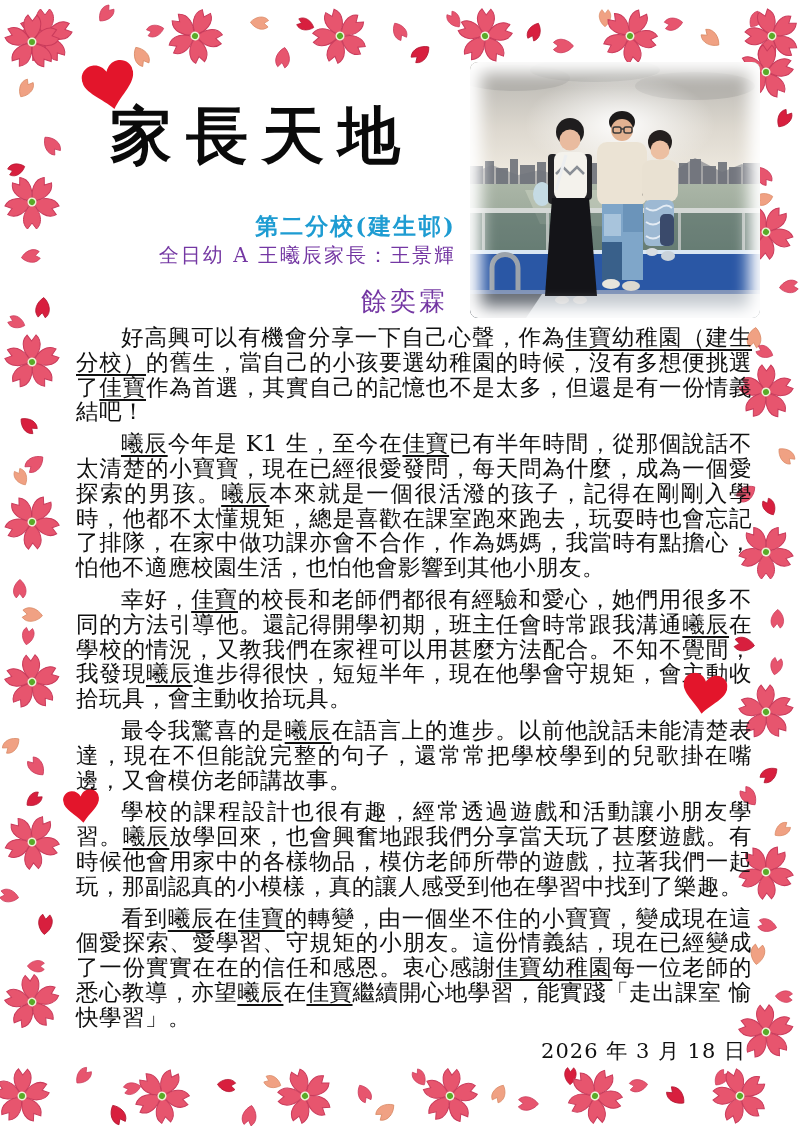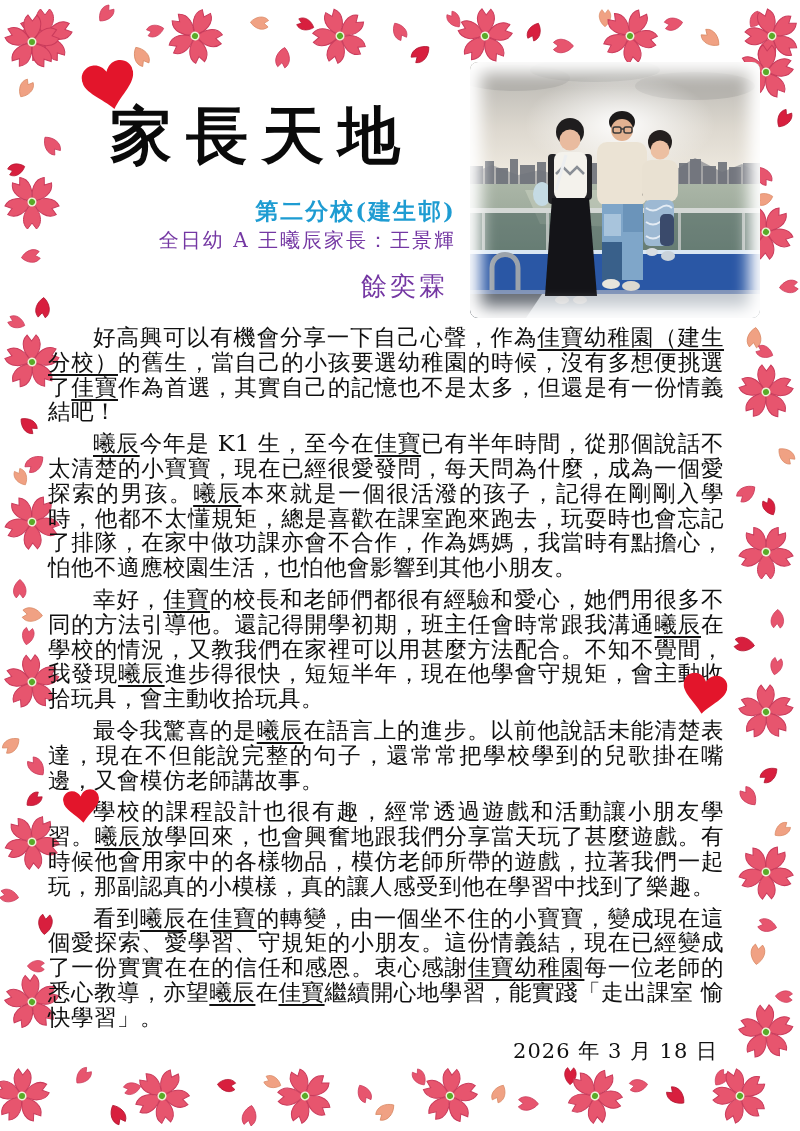--- a/index.html
+++ b/index.html
@@ -4,31 +4,31 @@
 <style>
   html,body{margin:0;padding:0;background:#ffffff;}
   body{width:800px;height:1131px;position:relative;font-family:"DejaVu Serif",serif;}
   .page{position:absolute;inset:0;overflow:hidden;background:#ffffff;}
   #border-svg{position:absolute;left:0;top:0;z-index:0;pointer-events:none;}
   .content{position:absolute;inset:0;z-index:1;}
 
   .title{position:absolute;left:110px;top:94px;font-size:62px;font-weight:bold;
          letter-spacing:14px;color:#0a0a0a;white-space:nowrap;}
 
-  .header-lines{position:absolute;left:64px;top:196px;width:392px;text-align:right;}
+  .header-lines{position:absolute;left:64px;top:211px;width:392px;text-align:right;}
   .branch{color:#1e9cd2;font-weight:bold;font-size:23px;letter-spacing:2px;}
   .byline{color:#7437a3;font-size:20px;margin-top:0;letter-spacing:2px;}
   .byline2{color:#7437a3;font-size:26px;margin-top:15px;padding-right:8px;letter-spacing:3px;}
 
   .photo{position:absolute;left:470px;top:62px;width:290px;height:256px;
          border-radius:8px;overflow:hidden;background:#e8e6e0;}
   .photo::after{content:"";position:absolute;inset:0;border-radius:8px;
          box-shadow:inset 0 0 16px 11px #ffffff;}
 
-  .body-text{position:absolute;left:48px;top:325px;width:676px;color:#101010;}
+  .body-text{position:absolute;left:76px;top:325px;width:676px;color:#101010;}
   .body-text p{margin:0 0 7px 0;font-size:22.5px;line-height:24.8px;
          text-align:justify;text-indent:2em;letter-spacing:0.5px;}
   .body-text span.u{text-decoration:underline;text-underline-offset:4px;text-decoration-thickness:1.5px;}
   .date-line{text-align:right;font-size:21px;padding-right:6px;margin-top:1px;letter-spacing:1px;}
 
   .heart{position:absolute;z-index:2;}
   .heart svg path{fill:#e3152b;}
   .heart-title{left:84px;top:62px;transform:rotate(-12deg);}
   .heart-right{left:682px;top:674px;transform:rotate(8deg);}
   .heart-left{left:64px;top:790px;transform:rotate(-6deg);}

